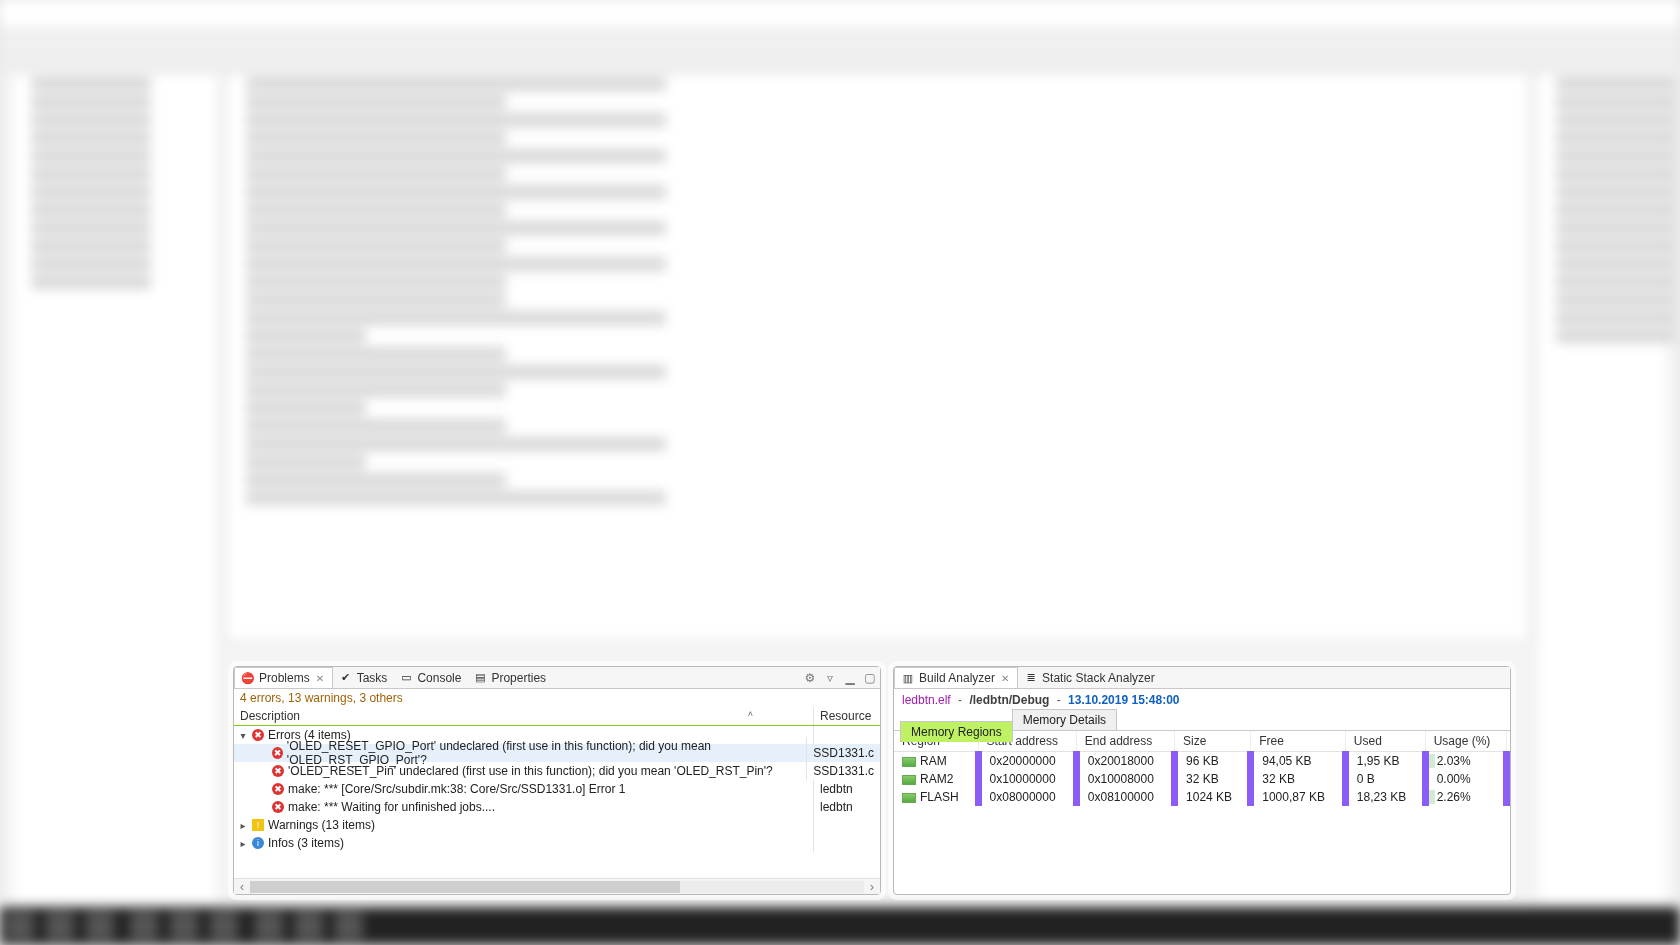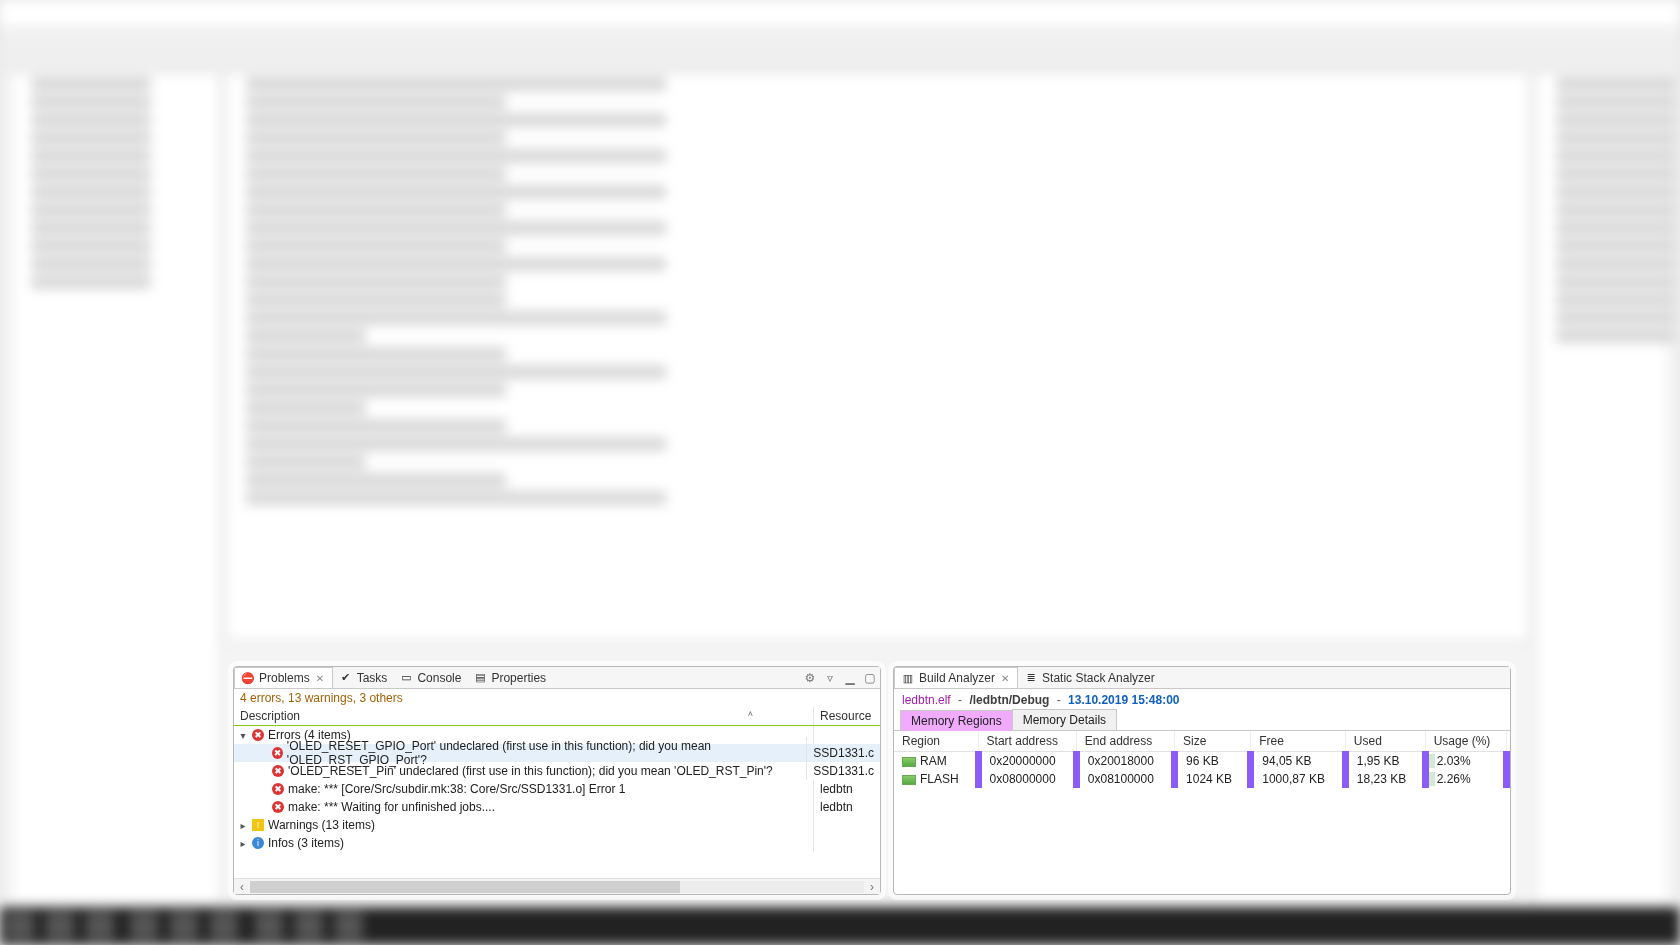--- a/index.html
+++ b/index.html
@@ -77,21 +77,21 @@
 .hscroll .thumb { position:absolute; left:0; top:0; height:12px; width:430px; background:#cfcfcf; }
 
 
 .ba-head { padding:4px 8px 2px; }
 .ba-head .elf { color:#a21caf; font-weight:normal; }
 .ba-head .sep { color:#555; margin:0 4px; }
 .ba-head .path { color:#404040; font-weight:bold; }
 .ba-head .date { color:#1060c0; font-weight:bold; }
 .subtabs { display:flex; padding:0 6px; border-bottom:1px solid #c8c8c8; }
 .subtab { padding:3px 10px; border:1px solid #c8c8c8; border-bottom:none; background:#f0f0f0; margin-right:-1px; font-size:12px; }
-.subtab.active { background:#f0abfc; position:relative; top:1px; }
+.subtab.active { background:#bef264; position:relative; top:12px; }
 
 .mem-table { width:100%; border-collapse:collapse; font-size:12px; }
 .mem-table th { text-align:left; font-weight:400; padding:3px 8px; border-bottom:1px solid #e2e2e2; border-right:1px solid #eee; color:#333; }
 .mem-table td { padding:2px 8px; border-right:7px solid #8b5cf6; }
 .memrow .chip { display:inline-block; width:14px; height:10px; background:linear-gradient(#8c6,#5a4); border:1px solid #6a5; margin-right:4px; vertical-align:middle; }
 .usage-cell { position:relative; }
 .usage-bar { position:absolute; left:0; top:2px; bottom:2px; background:#7ac37a; opacity:.35; }
 </style>
 </head>
 <body>
@@ -312,20 +312,29 @@
           <tr class="memrow">
             <td><span class="chip"></span>RAM</td>
             <td>0x20000000</td>
             <td>0x20018000</td>
             <td>96 KB</td>
             <td>94,05 KB</td>
             <td>1,95 KB</td>
             <td class="usage-cell"><span class="usage-bar" style="width:6.09px"></span>2.03%</td>
           </tr>
           <tr class="memrow">
+            <td><span class="chip"></span>RAM2</td>
+            <td>0x10000000</td>
+            <td>0x10008000</td>
+            <td>32 KB</td>
+            <td>32 KB</td>
+            <td>0 B</td>
+            <td class="usage-cell"><span class="usage-bar" style="width:0px"></span>0.00%</td>
+          </tr>
+          <tr class="memrow">
             <td><span class="chip"></span>FLASH</td>
             <td>0x08000000</td>
             <td>0x08100000</td>
             <td>1024 KB</td>
             <td>1000,87 KB</td>
             <td>18,23 KB</td>
             <td class="usage-cell"><span class="usage-bar" style="width:6.779999999999999px"></span>2.26%</td>
           </tr>
         </tbody>
     </table>

